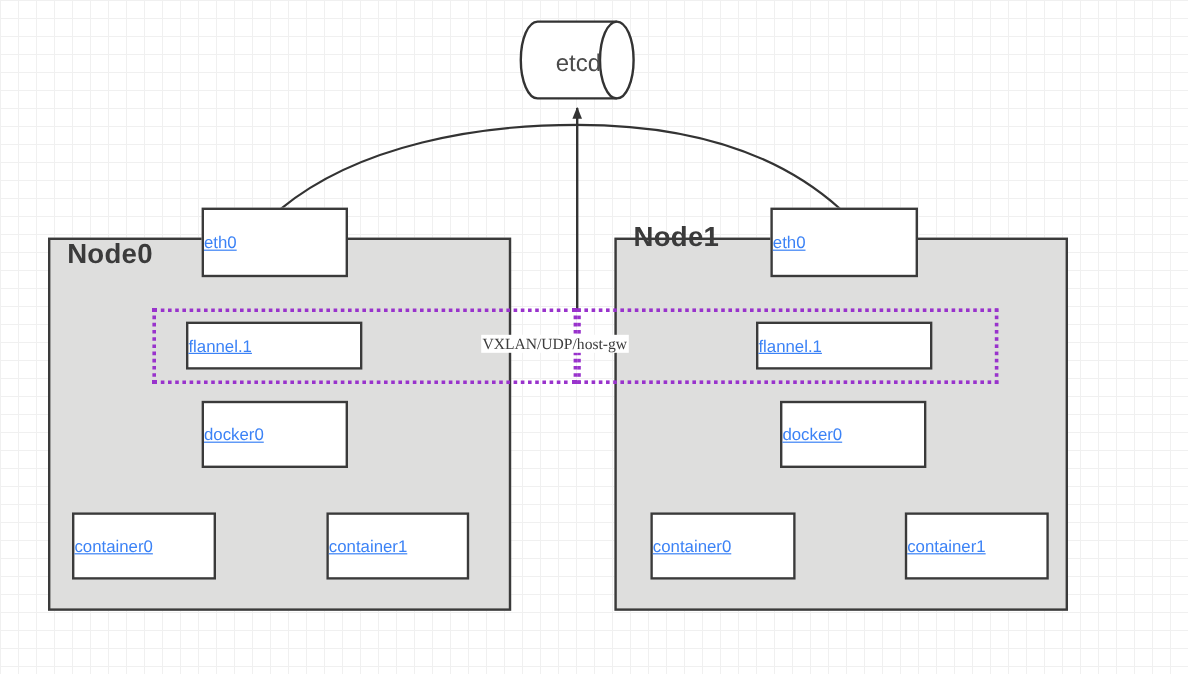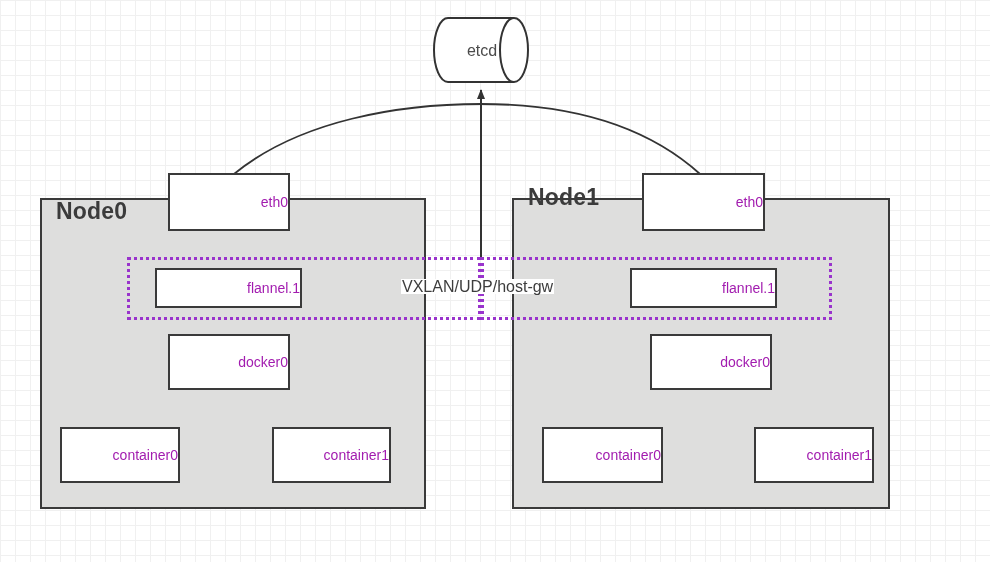--- a/index.html
+++ b/index.html
@@ -46,49 +46,51 @@
     letter-spacing: 0.2px;
     white-space: nowrap;
   }
   .box {
     position: absolute;
     background: #ffffff;
     border: 2px solid #3a3a3a;
     box-sizing: border-box;
     display: flex;
     align-items: center;
-    justify-content: flex-end;
+    justify-content: flex-start;
     font-size: 14px;
-    color: #a21caf;
+    color: #3b82f6;
+    text-decoration: underline;
   }
   .cylinder {
     position: absolute;
   }
   .cyl-label {
     position: absolute;
-    font-size: 16px;
+    font-size: 20px;
     color: #4b4b4b;
     text-align: center;
     width: 100%;
     left: 0;
   }
   .purple-zone {
     position: absolute;
     border: 3px dotted #9933cc;
     box-sizing: border-box;
     background: transparent;
   }
   .edge-label {
     position: absolute;
-    font-size: 16px;
+    font-size: 13px;
     color: #3d3d3d;
     background: #ffffff;
     padding: 0 1px;
     white-space: nowrap;
     line-height: 15px;
+    font-family: Liberation Serif, serif;
   }
 </style>
 </head>
 <body>
 
 <div id="canvas">
 
   <svg id="edges" viewBox="0 0 990 562" xmlns="http://www.w3.org/2000/svg">
     <defs>
       <marker id="arrow" markerWidth="10" markerHeight="8" refX="9" refY="4" orient="auto" markerUnits="userSpaceOnUse">

